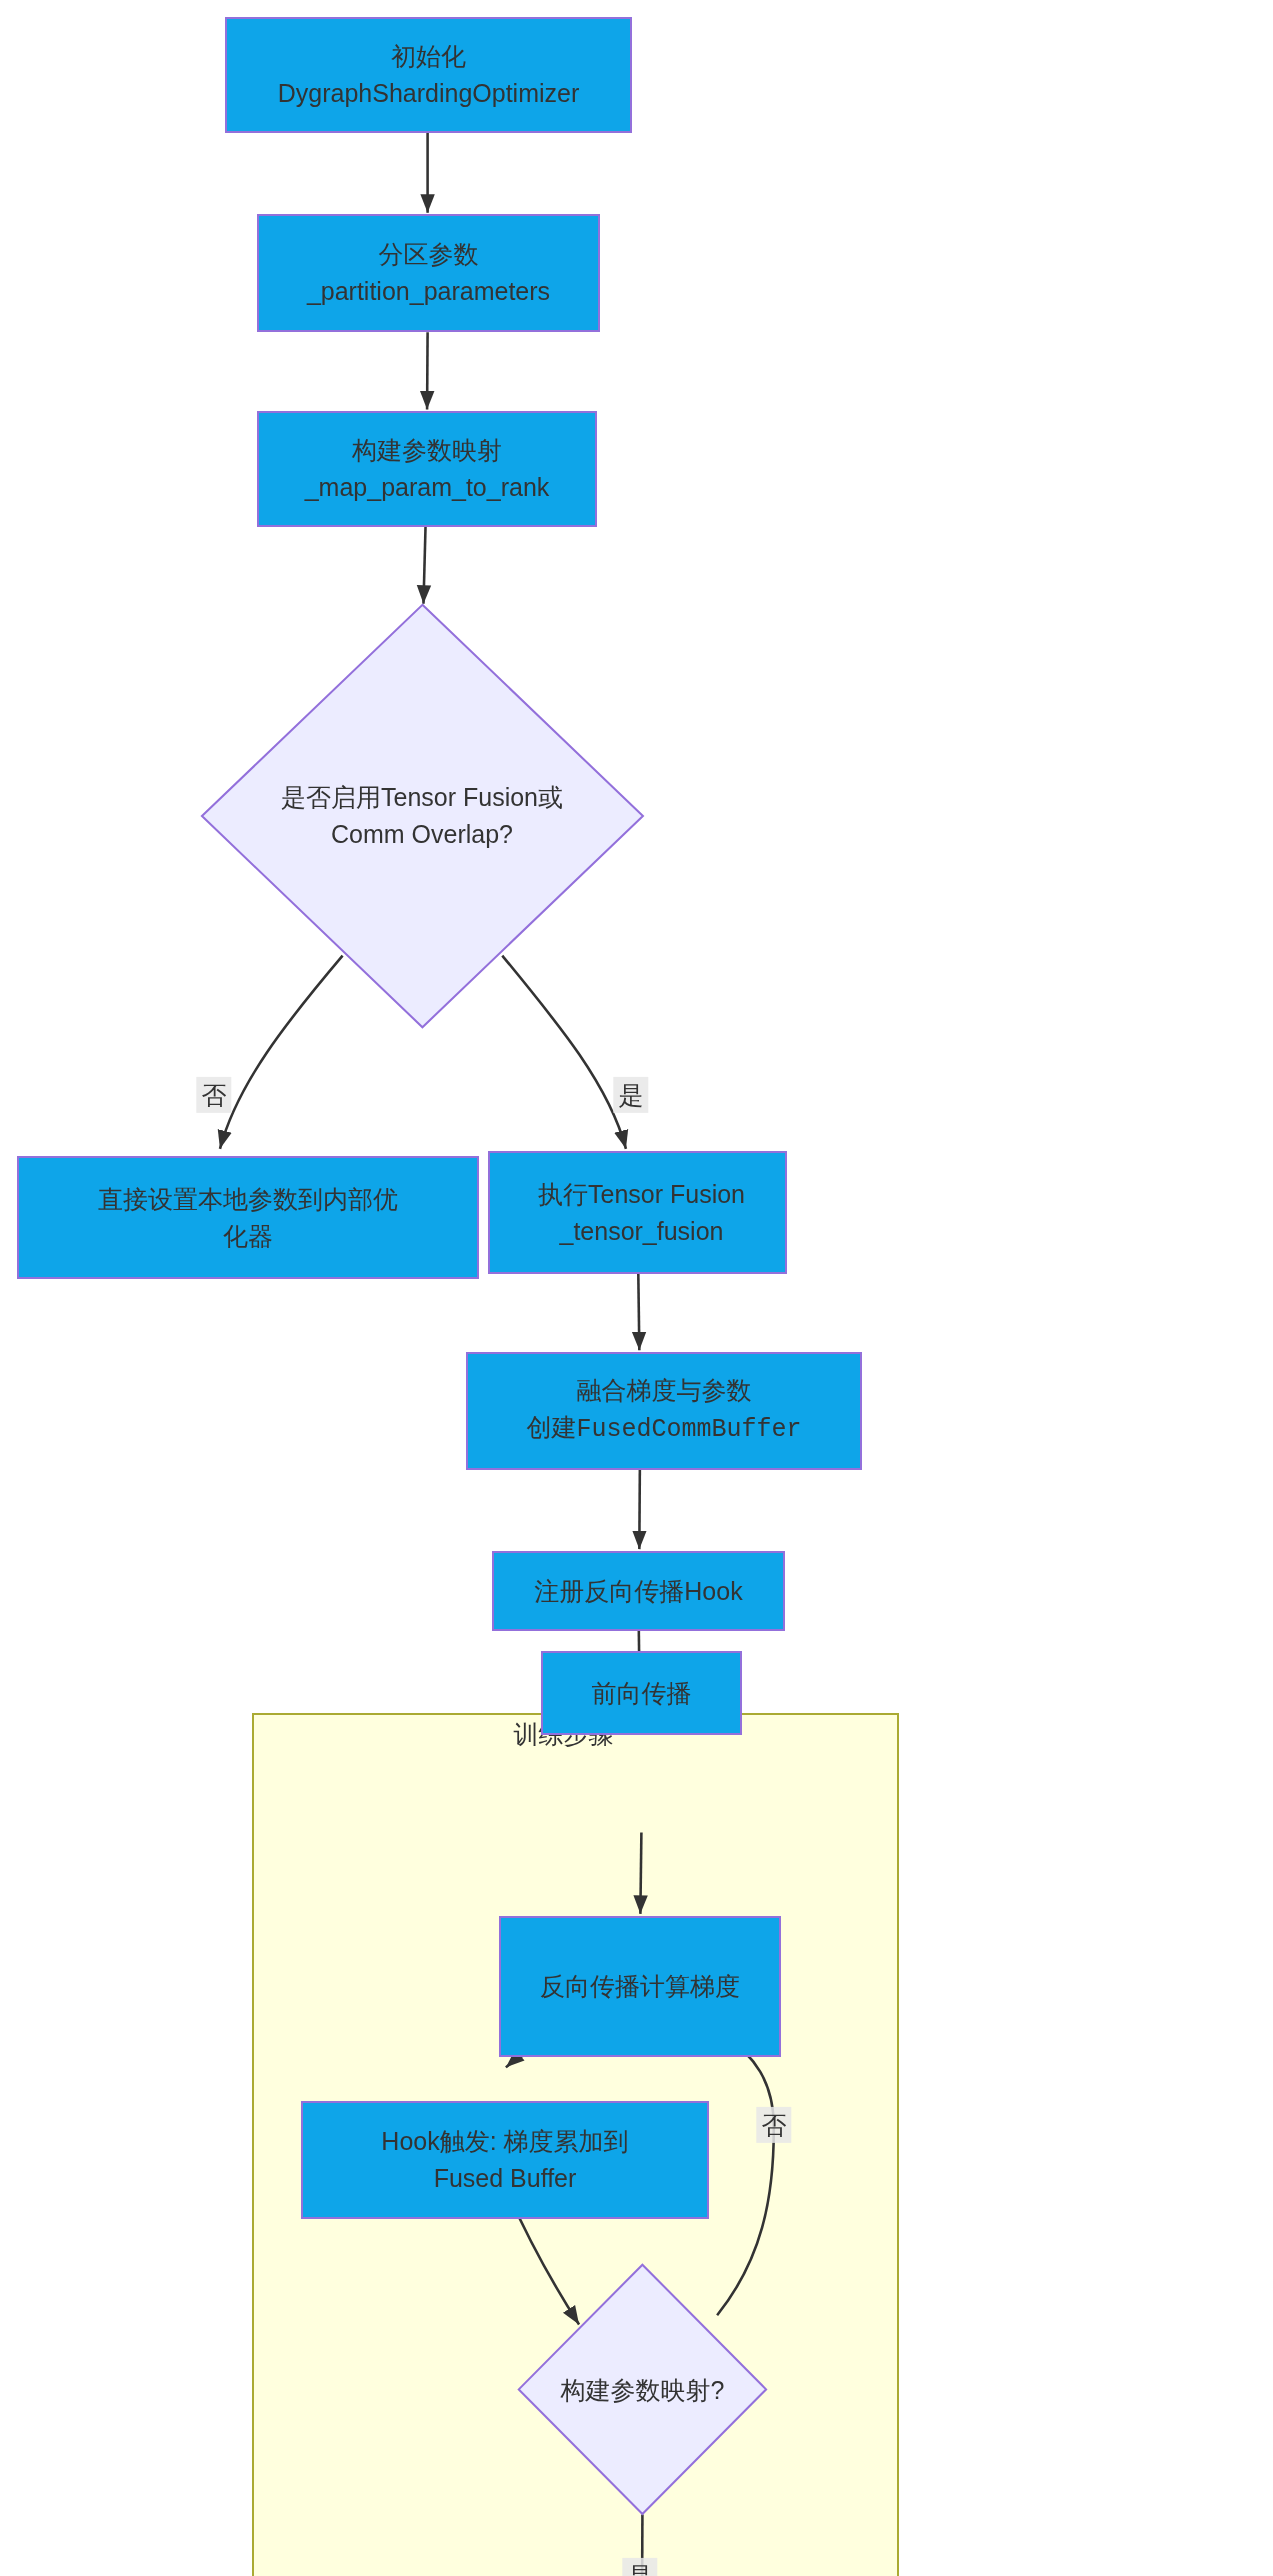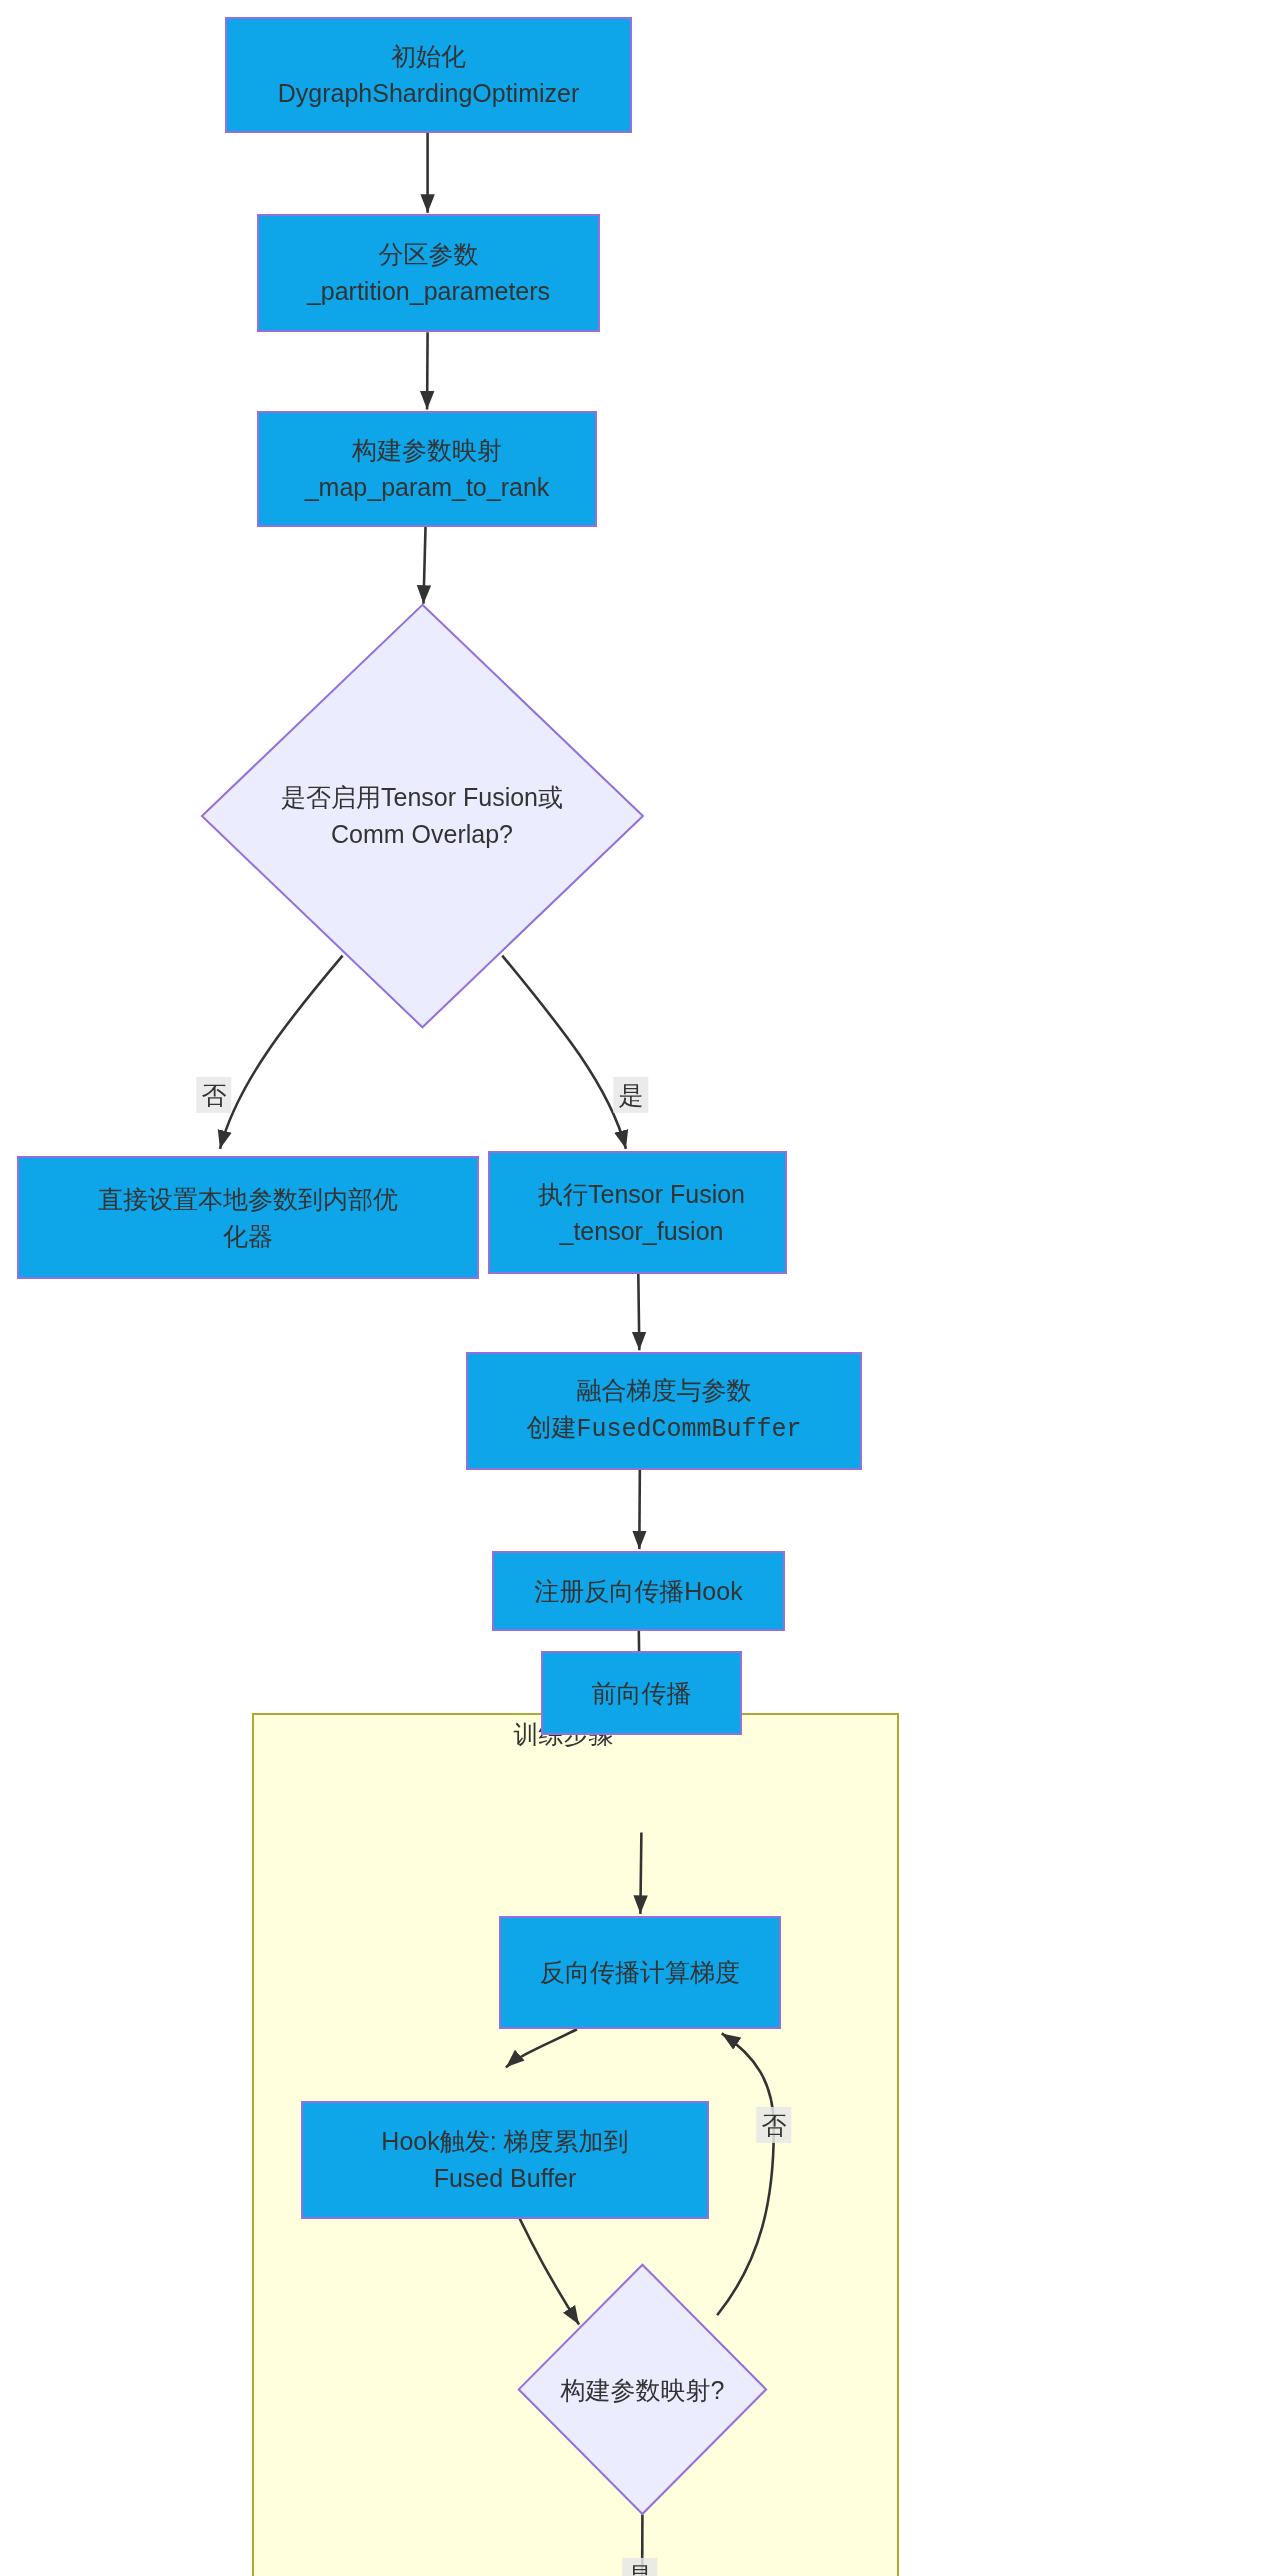--- a/index.html
+++ b/index.html
@@ -120,21 +120,21 @@
   <div class="node" style="left:488px;top:1151px;width:299px;height:123px;padding-left:8px;">执行Tensor Fusion
 _tensor_fusion</div>
 
   <div class="node" style="left:466px;top:1352px;width:396px;height:118px;font-family:Liberation Mono, monospace;">融合梯度与参数
 创建FusedCommBuffer</div>
 
   <div class="node" style="left:492px;top:1551px;width:293px;height:80px;">注册反向传播Hook</div>
 
   <div class="node" style="left:541px;top:1651px;width:201px;height:84px;">前向传播</div>
 
-  <div class="node" style="left:499px;top:1916px;width:282px;height:113px;">反向传播计算梯度</div>
+  <div class="node" style="left:499px;top:1916px;width:282px;height:141px;">反向传播计算梯度</div>
 
   <div class="node" style="left:301px;top:2069px;width:408px;height:118px;margin-top:32px;">Hook触发: 梯度累加到
 Fused Buffer</div>
 
   <div class="diamond-label" style="left:529px;top:2328px;width:227px;height:124px;">构建参数映射?</div>
 
   <div class="edge-label" style="left:214px;top:1095px;">否</div>
 
   <div class="edge-label" style="left:631px;top:1095px;">是</div>
 

